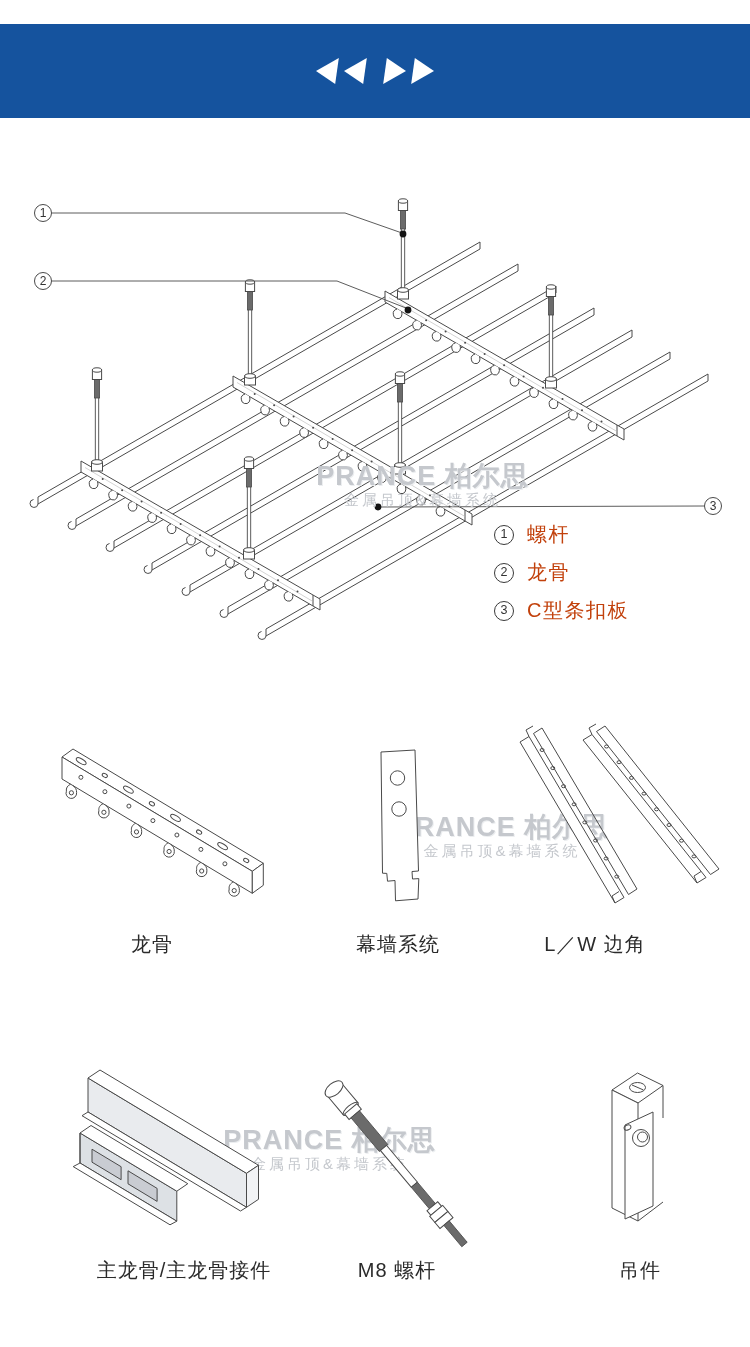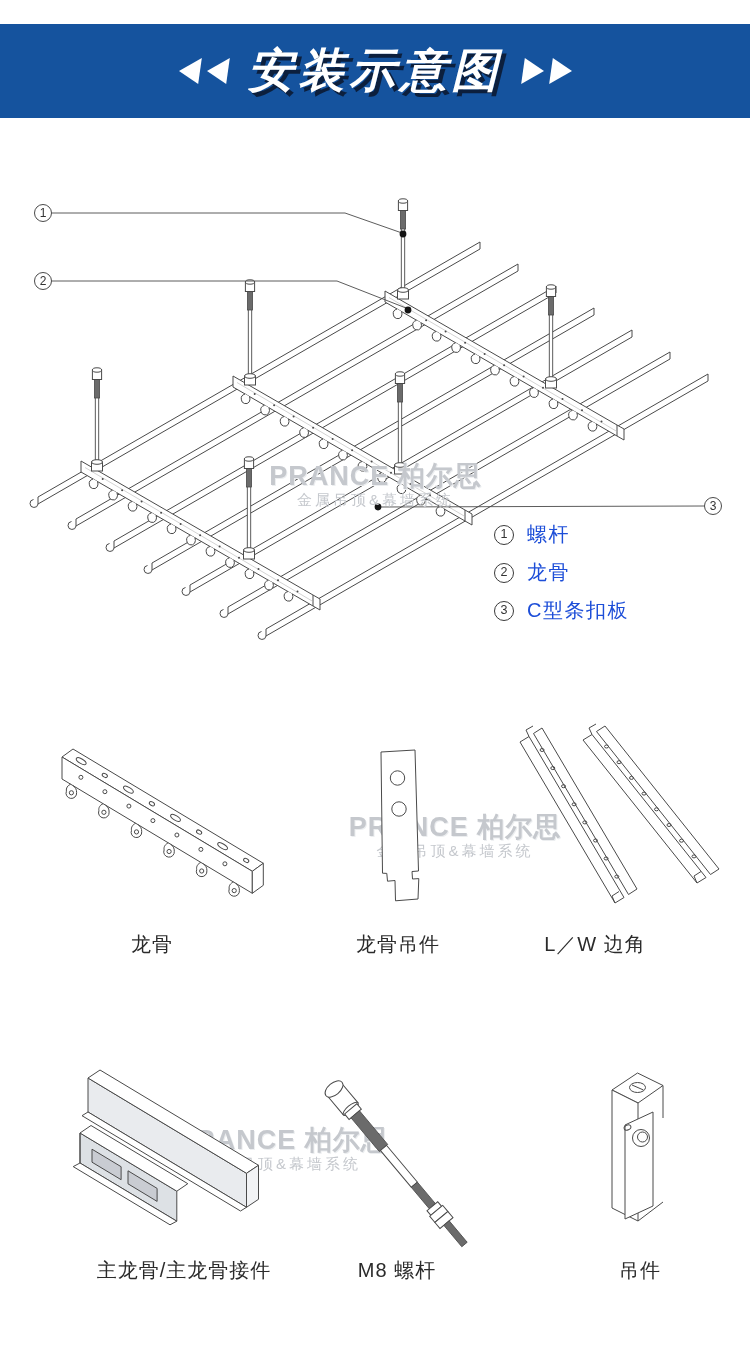--- a/index.html
+++ b/index.html
@@ -18,24 +18,24 @@
 
   
   svg{font-family:"Liberation Sans",sans-serif;}
   #iso{position:absolute;left:0;top:180px;}
 
   
   .legend{position:absolute;left:494px;top:524px;}
   .legend-row{display:flex;align-items:center;height:21px;margin-bottom:17px;}
   .lg-circle{width:18px;height:18px;border:1.4px solid #3a3a3a;border-radius:50%;
              font-size:12.5px;line-height:17px;text-align:center;color:#333;flex:0 0 auto;}
-  .lg-label{margin-left:13px;font-size:20px;color:#1d4ed8;letter-spacing:1.5px;white-space:nowrap;}
-
-  
-  .wm{position:absolute;text-align:center;color:#c5c8cd;user-select:none;line-height:1.05;}
+  .lg-label{margin-left:13px;font-size:20px;color:#c2410c;letter-spacing:1.5px;white-space:nowrap;}
+
+  
+  .wm{position:absolute;text-align:center;color:#c5c8cd;user-select:none;line-height:1.05;padding-left:47px;}
   .wm .l1{font-size:27px;font-weight:bold;letter-spacing:1px;white-space:nowrap;
           text-shadow:1px 1px 0 #eceef0;}
   .wm .l2{font-size:15px;letter-spacing:3px;white-space:nowrap;margin-top:2px;}
   #wm1{left:253px;top:462px;width:245px;}
   #wm2{left:330px;top:813px;width:250px;}
   #wm3{left:160px;top:1126px;width:245px;}
 
   
   .figure{position:absolute;}
   .comp-label{position:absolute;font-size:20px;color:#2b2b2b;letter-spacing:1px;
@@ -44,21 +44,20 @@
 </head>
 <body>
 
 <div class="page">
 
   <div class="banner">
     <span class="arrows">
       <span class="tri left"></span>
       <span class="tri left"></span>
     </span>
-    <span class="title">安装示意图</span>
     <span class="arrows">
       <span class="tri right"></span>
       <span class="tri right"></span>
     </span>
   </div>
 
   <svg id="iso" width="750" height="480" viewBox="0 180 750 480">
       <g stroke="#4a4a4a" fill="none" stroke-width="1">
         <path d="M38,497 L480,242 M38,504 L480,249 M38,497 L38,504 M480,242 L480,249 M38,504 a4,4 0 1 1 -4.5,-4.5"></path>
         <path d="M76,519 L518,264 M76,526 L518,271 M76,519 L76,526 M518,264 L518,271 M76,526 a4,4 0 1 1 -4.5,-4.5"></path>
@@ -354,19 +353,19 @@
     <line x1="73" y1="25.5" x2="73" y2="58"></line>
     <path d="M22,30 L48,43 L48,161 L22,148 Z" fill="#fff"></path>
     <path d="M48,161 L73,142"></path>
     <path d="M35,65 L63,52 L63,146 L35,159 Z" fill="#fff"></path>
     <ellipse cx="37.5" cy="67.5" rx="3.5" ry="2.5" transform="rotate(-24 37.5 67.5)"></ellipse>
     <circle cx="51" cy="78" r="8.5"></circle>
     <circle cx="52.5" cy="77" r="5"></circle>
   </svg>
 
   <div class="comp-label" style="left:152px;top:931px;">龙骨</div>
-  <div class="comp-label" style="left:398px;top:931px;">龙骨吊件</div>
+  <div class="comp-label" style="left:398px;top:931px;">幕墙系统</div>
   <div class="comp-label" style="left:595px;top:931px;">L／W 边角</div>
   <div class="comp-label" style="left:168px;top:1257px;margin-left:16px;">主龙骨/主龙骨接件</div>
   <div class="comp-label" style="left:397px;top:1257px;">M8 螺杆</div>
   <div class="comp-label" style="left:640px;top:1257px;">吊件</div>
 
 </div>
 
 </body></html>

